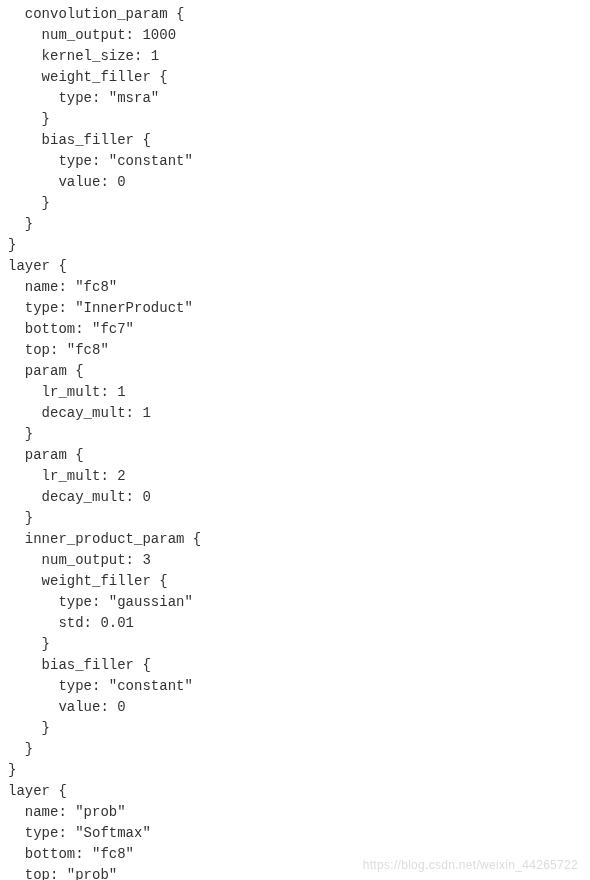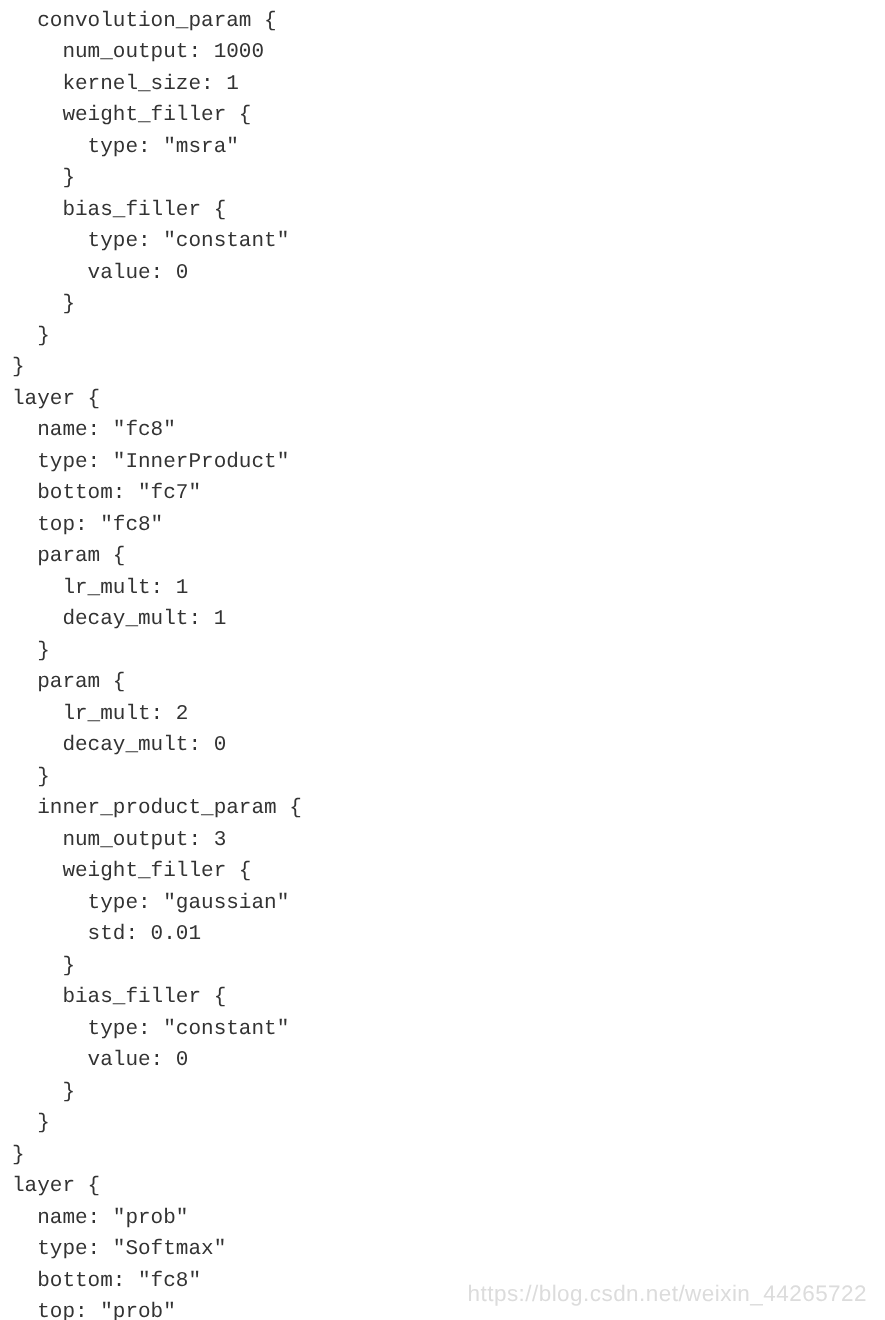--- a/index.html
+++ b/index.html
@@ -21,21 +21,21 @@
     }
     pre {
       font-family: inherit;
       white-space: pre;
     }
     .watermark {
       position: absolute;
       bottom: 6px;
       right: 12px;
       font-family: Arial, sans-serif;
-      font-size: 15px;
+      font-size: 12px;
       color: #dcdcdc;
       letter-spacing: 0.3px;
       pointer-events: none;
     }
   </style>
 </head>
 <body>
 
 <pre>  convolution_param {
     num_output: 1000

